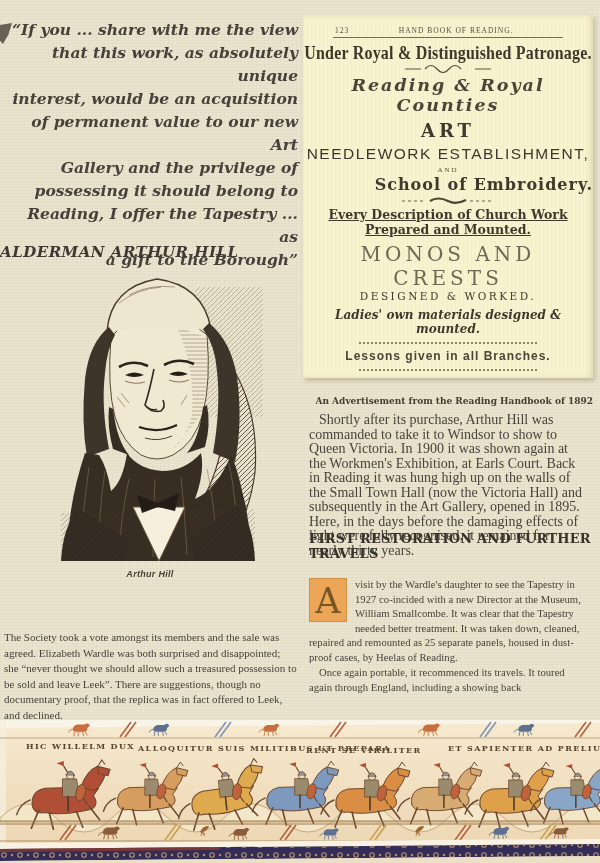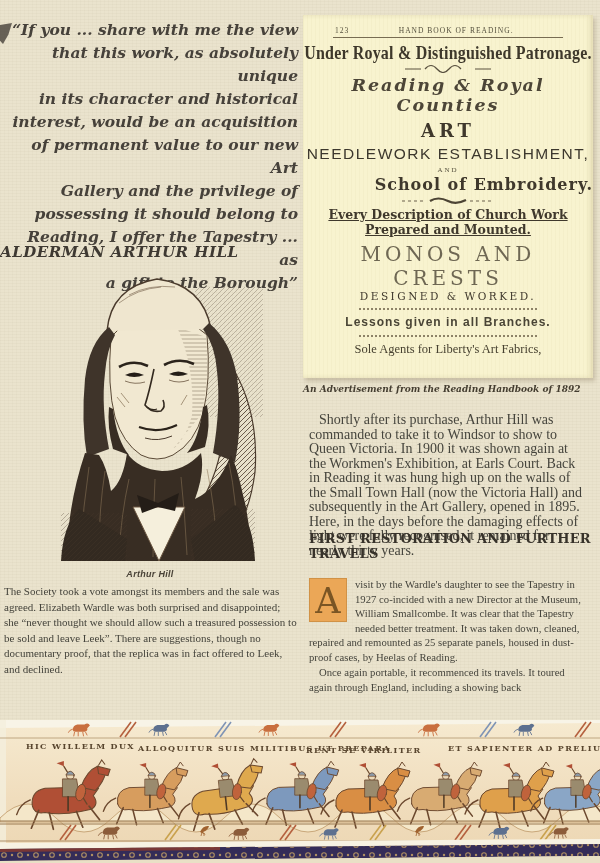--- a/index.html
+++ b/index.html
@@ -24,21 +24,21 @@
     font-family:"DejaVu Serif", serif; font-style:italic; font-weight:bold;
     font-size:15px; letter-spacing:.5px; color:#3e3932; }
 
   
   .portrait { left:45px; top:257px; width:226px; height:304px; }
   .portrait-caption { left:0; top:569px; width:300px; text-align:center;
     font-family:Liberation Sans, sans-serif; font-style:italic; font-weight:bold;
     font-size:9px; letter-spacing:.3px; color:#4a4338; }
 
   
-  .left-para { left:4px; top:584px; width:293px; font-size:11px; line-height:15.6px; color:#44433b; }
+  .left-para { left:4px; top:630px; width:293px; font-size:11px; line-height:15.6px; color:#44433b; }
   .para-1 { left:309px; top:413px; width:277px; font-size:14px; line-height:14.5px; color:#45443c; text-indent:10px; }
   .section-heading { left:309px; top:531px; width:286px;
     font-family:"DejaVu Serif", serif; font-weight:bold; font-size:13px;
     letter-spacing:.2px; color:#37322a; }
   .right-bottom { left:309px; top:577px; width:277px; font-size:10.7px; line-height:14.5px; color:#45443c; }
   .drop-cap { float:left; width:38px; height:44px; background:#eba757; color:#7a5524;
     font-family:"DejaVu Serif", serif; font-size:35px; line-height:46px; text-align:center;
     margin:1px 8px 0 0; box-shadow:0 0 0 1px rgba(160,110,40,.35) inset; }
   .para-3 { margin-top:1px; text-indent:10px; }
 
@@ -60,36 +60,35 @@
     letter-spacing:1.5px; color:#3c372d; }
   .ad-and { margin-top:3px; font-size:7px; letter-spacing:2px; color:#55503e; }
   .ad-school { margin-top:1px; font-family:"DejaVu Serif", serif; font-weight:bold; font-size:16px; letter-spacing:1px;text-align:right; }
   .ad-church { margin-top:2px; font-family:"DejaVu Serif", serif; font-weight:bold; font-size:12.5px; line-height:15px;text-decoration:underline; }
   .ad-monos { margin-top:5px; font-family:"DejaVu Serif", serif; font-size:20px; letter-spacing:4px; color:#6e6753; }
   .ad-designed { margin-top:0px; font-family:"DejaVu Serif", serif; font-weight:normal; font-size:10.5px; letter-spacing:2.5px; }
   .ad-ladies { margin-top:6px; font-family:"DejaVu Serif", serif; font-weight:bold; font-style:italic; font-size:12px; }
   .ad-dotted { border-top:2px dotted #8d8267; margin:6px 56px 0; }
   .ad-lessons { margin-top:5px; font-family:"Liberation Sans", sans-serif; font-size:12px; letter-spacing:1px; color:#4a4536;font-weight:bold; }
   .ad-agents { margin-top:5px; font-size:12.5px; line-height:15.5px; color:#474130; }
-  .ad-caption { left:303px; top:384px; width:290px; text-align:left;
-    font-family:"DejaVu Serif", serif; font-style:italic; font-weight:bold; font-size:9px; color:#443d30; }
+  .ad-caption { left:303px; top:396px; width:290px; text-align:right;
+    font-family:"DejaVu Serif", serif; font-weight:bold; font-size:9px; color:#443d30; }
 
   
   .tapestry { left:0; top:720px; width:600px; height:143px; }
   .tap-text { font-family:"DejaVu Serif", serif; font-size:8px; letter-spacing:1.4px; fill:#58452e; font-weight:bold; }
 </style>
 </head>
 <body>
 
 <div class="abs corner-mark"></div>
 
 <div class="abs quote">
   <div>“If you ... share with me the view</div>
   <div>that this work, as absolutely unique</div>
-  <div>in its character and historical</div>
   <div>interest, would be an acquisition</div>
   <div>of permanent value to our new Art</div>
   <div>Gallery and the privilege of</div>
   <div>possessing it should belong to</div>
   <div>Reading, I offer the Tapestry ... as</div>
   <div>a gift to the Borough”</div>
 </div>
 <div class="abs attribution">ALDERMAN ARTHUR HILL</div>
 
 <svg class="abs portrait" viewBox="0 0 226 304">
@@ -162,20 +161,21 @@
   <div class="ad-and">AND</div>
   <div class="ad-school">School of Embroidery.</div>
   <svg class="ad-div" width="96" height="9" viewBox="0 0 96 9">
     <path d="M2,5 h24 M70,5 h24" stroke="#6a614c" stroke-width="1.2" stroke-dasharray="3,3" fill="none"></path>
     <path d="M30,5 q8,-5 18,0 q8,4 18,-1" stroke="#4c4434" stroke-width="2.2" fill="none"></path>
   </svg>
   <div class="ad-church">Every Description of Church Work</div>
   <div class="ad-church" style="margin-top:0">Prepared and Mounted.</div>
   <div class="ad-monos">MONOS AND CRESTS</div>
   <div class="ad-designed">DESIGNED &amp; WORKED.</div>
+  <div class="ad-ladies">Ladies' own materials designed &amp; mounted.</div>
   <div class="ad-dotted"></div>
   <div class="ad-lessons">Lessons given in all Branches.</div>
   <div class="ad-dotted"></div>
   <div class="ad-agents">Sole Agents for Liberty's Art Fabrics,</div>
 
 </div>
 <div class="abs ad-caption">An Advertisement from the Reading Handbook of 1892</div>
 
 <div class="abs para-1">Shortly after its purchase, Arthur Hill was commanded to take it to Windsor to show to Queen Victoria. In 1900 it was shown again at the Workmen's Exhibition, at Earls Court. Back in Reading it was hung high up on the walls of the Small Town Hall (now the Victoria Hall) and subsequently in the Art Gallery, opened in 1895. Here, in the days before the damaging effects of light were fully recognised, it remained for nearly thirty years.</div>
 <div class="abs section-heading">FIRST RESTORATION AND FURTHER TRAVELS</div>

